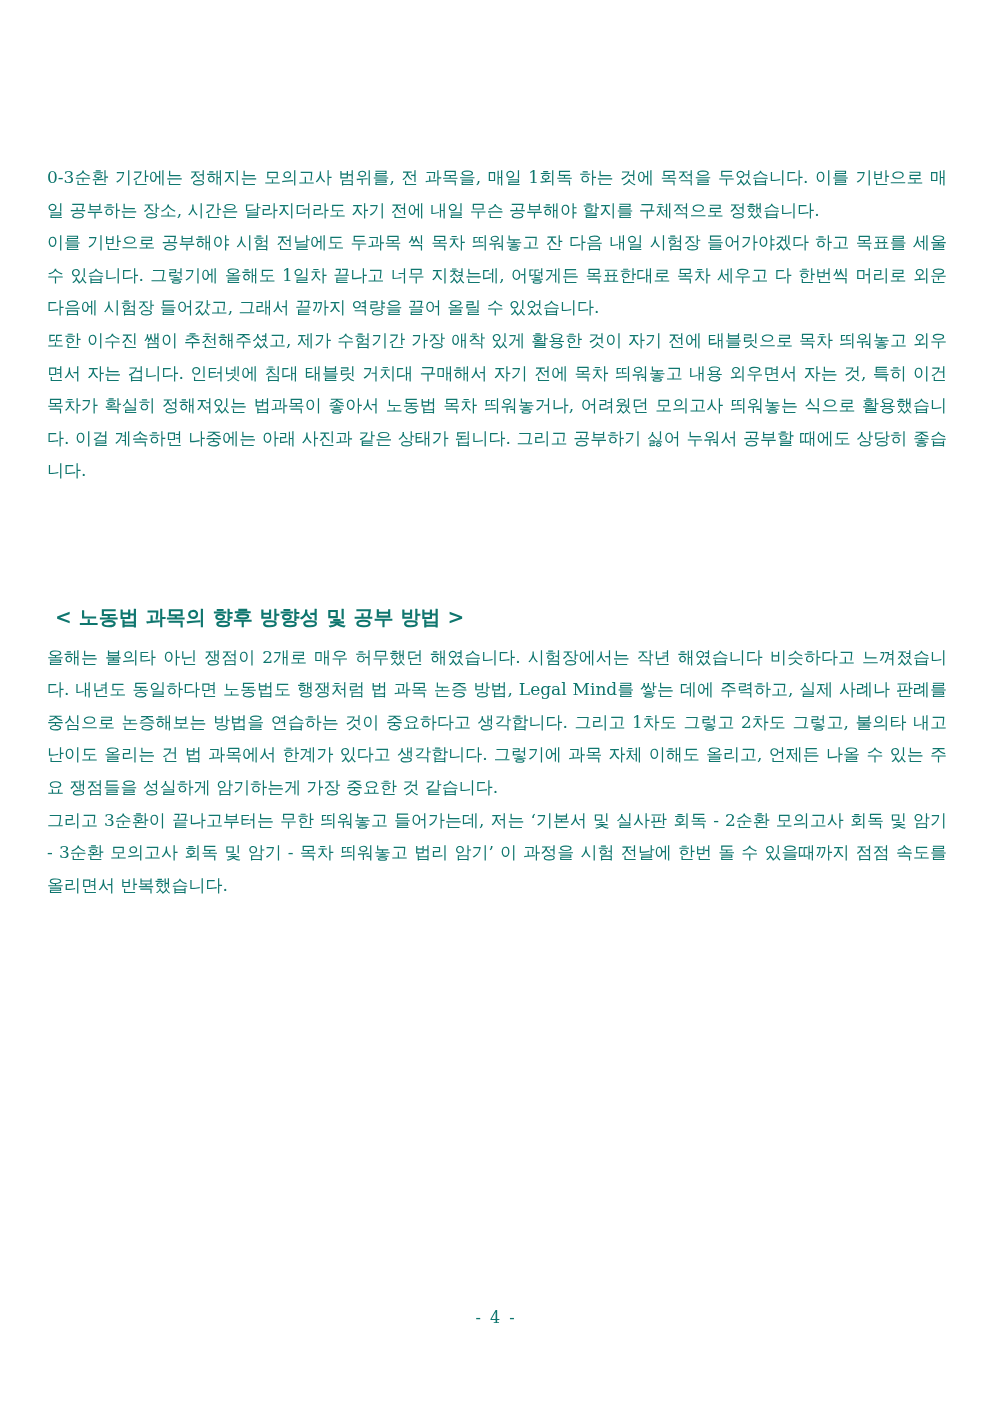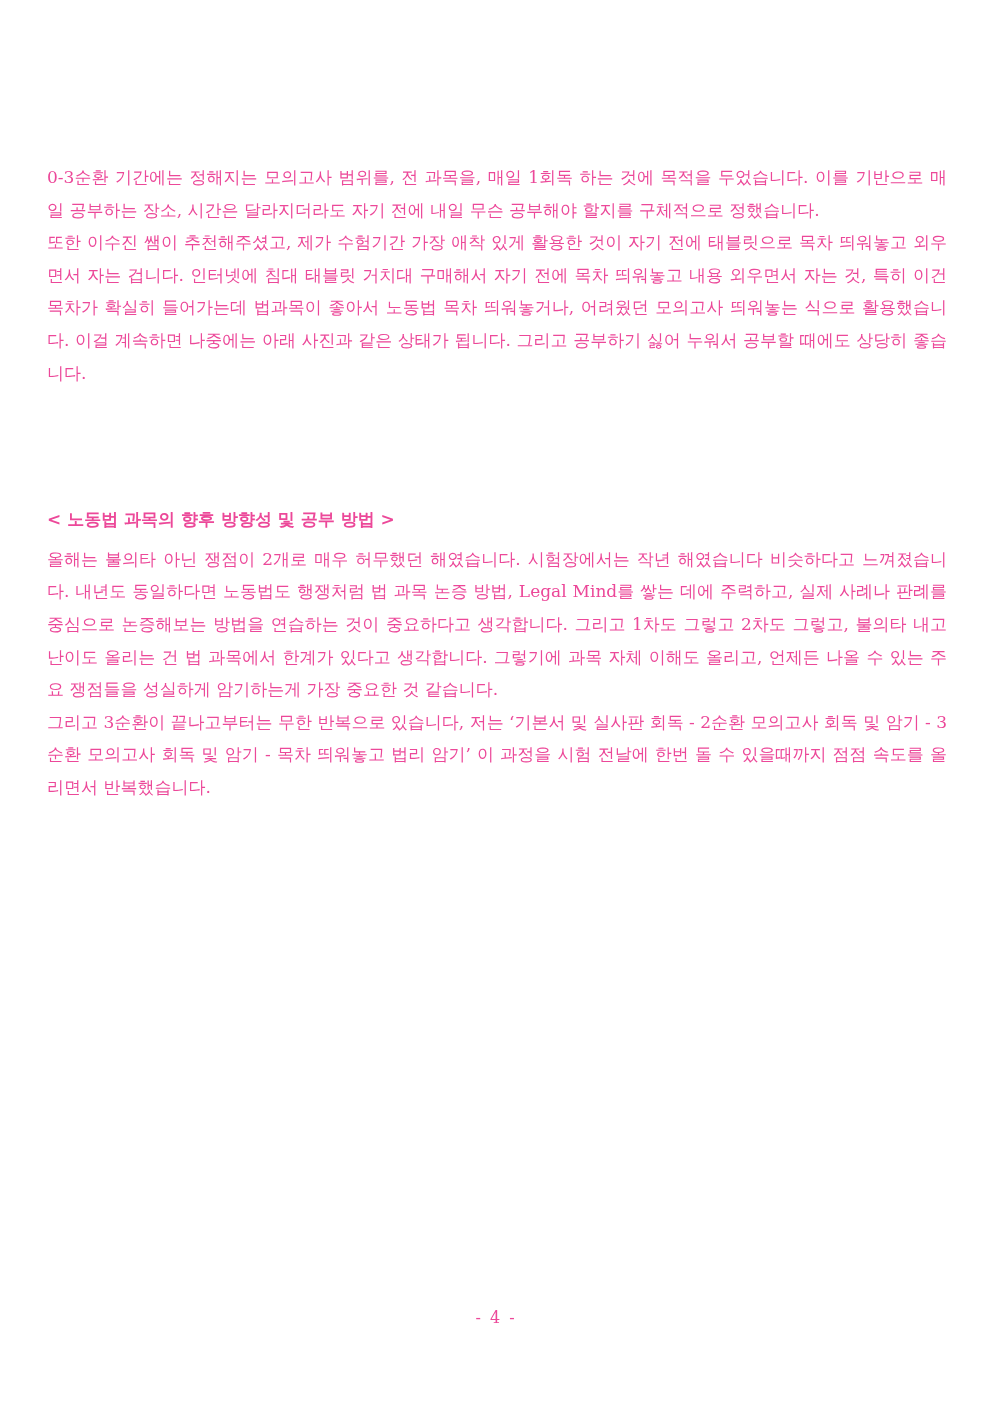--- a/index.html
+++ b/index.html
@@ -5,41 +5,41 @@
   html, body {
     margin: 0;
     padding: 0;
     background: #ffffff;
   }
   .page {
     position: relative;
     width: 992px;
     height: 1403px;
     background: #ffffff;
-    color: #ec4899;
+    color: #0f766e;
     font-family: "DejaVu Serif", "Liberation Serif", serif;
     overflow: hidden;
   }
   .content {
     position: absolute;
     left: 47px;
     top: 161px;
     width: 900px;
   }
   .para {
     margin: 0;
     font-size: 17px;
     line-height: 32.6px;
     text-align: justify;
     word-break: normal;
     overflow-wrap: break-word;
   }
   .heading {
-    margin: 0 0 7px 0;
-    font-size: 17px;
+    margin: 0 0 7px 8px;
+    font-size: 20px;
     line-height: 32.6px;
     font-weight: bold;
     text-align: left;
   }
   .spacer {
     width: 100%;
   }
   .footer {
     position: absolute;
     left: 0;
@@ -50,20 +50,21 @@
     line-height: 20px;
     letter-spacing: 2px;
   }
 </style>
 </head>
 <body>
 
 <div class="page">
   <div class="content">
       <p class="para">0-3순환 기간에는 정해지는 모의고사 범위를, 전 과목을, 매일 1회독 하는 것에 목적을 두었습니다. 이를 기반으로 매일 공부하는 장소, 시간은 달라지더라도 자기 전에 내일 무슨 공부해야 할지를 구체적으로 정했습니다.</p>
-      <p class="para">또한 이수진 쌤이 추천해주셨고, 제가 수험기간 가장 애착 있게 활용한 것이 자기 전에 태블릿으로 목차 띄워놓고 외우면서 자는 겁니다. 인터넷에 침대 태블릿 거치대 구매해서 자기 전에 목차 띄워놓고 내용 외우면서 자는 것, 특히 이건 목차가 확실히 들어가는데 법과목이 좋아서 노동법 목차 띄워놓거나, 어려웠던 모의고사 띄워놓는 식으로 활용했습니다. 이걸 계속하면 나중에는 아래 사진과 같은 상태가 됩니다. 그리고 공부하기 싫어 누워서 공부할 때에도 상당히 좋습니다.</p>
+      <p class="para">이를 기반으로 공부해야 시험 전날에도 두과목 씩 목차 띄워놓고 잔 다음 내일 시험장 들어가야겠다 하고 목표를 세울 수 있습니다. 그렇기에 올해도 1일차 끝나고 너무 지쳤는데, 어떻게든 목표한대로 목차 세우고 다 한번씩 머리로 외운 다음에 시험장 들어갔고, 그래서 끝까지 역량을 끌어 올릴 수 있었습니다.</p>
+      <p class="para">또한 이수진 쌤이 추천해주셨고, 제가 수험기간 가장 애착 있게 활용한 것이 자기 전에 태블릿으로 목차 띄워놓고 외우면서 자는 겁니다. 인터넷에 침대 태블릿 거치대 구매해서 자기 전에 목차 띄워놓고 내용 외우면서 자는 것, 특히 이건 목차가 확실히 정해져있는 법과목이 좋아서 노동법 목차 띄워놓거나, 어려웠던 모의고사 띄워놓는 식으로 활용했습니다. 이걸 계속하면 나중에는 아래 사진과 같은 상태가 됩니다. 그리고 공부하기 싫어 누워서 공부할 때에도 상당히 좋습니다.</p>
       <div class="spacer" style="height: 114px;"></div>
       <p class="heading">&lt; 노동법 과목의 향후 방향성 및 공부 방법 &gt;</p>
       <p class="para">올해는 불의타 아닌 쟁점이 2개로 매우 허무했던 해였습니다. 시험장에서는 작년 해였습니다 비슷하다고 느껴졌습니다. 내년도 동일하다면 노동법도 행쟁처럼 법 과목 논증 방법, Legal Mind를 쌓는 데에 주력하고, 실제 사례나 판례를 중심으로 논증해보는 방법을 연습하는 것이 중요하다고 생각합니다. 그리고 1차도 그렇고 2차도 그렇고, 불의타 내고 난이도 올리는 건 법 과목에서 한계가 있다고 생각합니다. 그렇기에 과목 자체 이해도 올리고, 언제든 나올 수 있는 주요 쟁점들을 성실하게 암기하는게 가장 중요한 것 같습니다.</p>
-      <p class="para">그리고 3순환이 끝나고부터는 무한 반복으로 있습니다, 저는 ‘기본서 및 실사판 회독 - 2순환 모의고사 회독 및 암기 - 3순환 모의고사 회독 및 암기 - 목차 띄워놓고 법리 암기’ 이 과정을 시험 전날에 한번 돌 수 있을때까지 점점 속도를 올리면서 반복했습니다.</p>
+      <p class="para">그리고 3순환이 끝나고부터는 무한 띄워놓고 들어가는데, 저는 ‘기본서 및 실사판 회독 - 2순환 모의고사 회독 및 암기 - 3순환 모의고사 회독 및 암기 - 목차 띄워놓고 법리 암기’ 이 과정을 시험 전날에 한번 돌 수 있을때까지 점점 속도를 올리면서 반복했습니다.</p>
     </div>
   <div class="footer">- 4 -</div>
 </div>
 
 </body></html>

